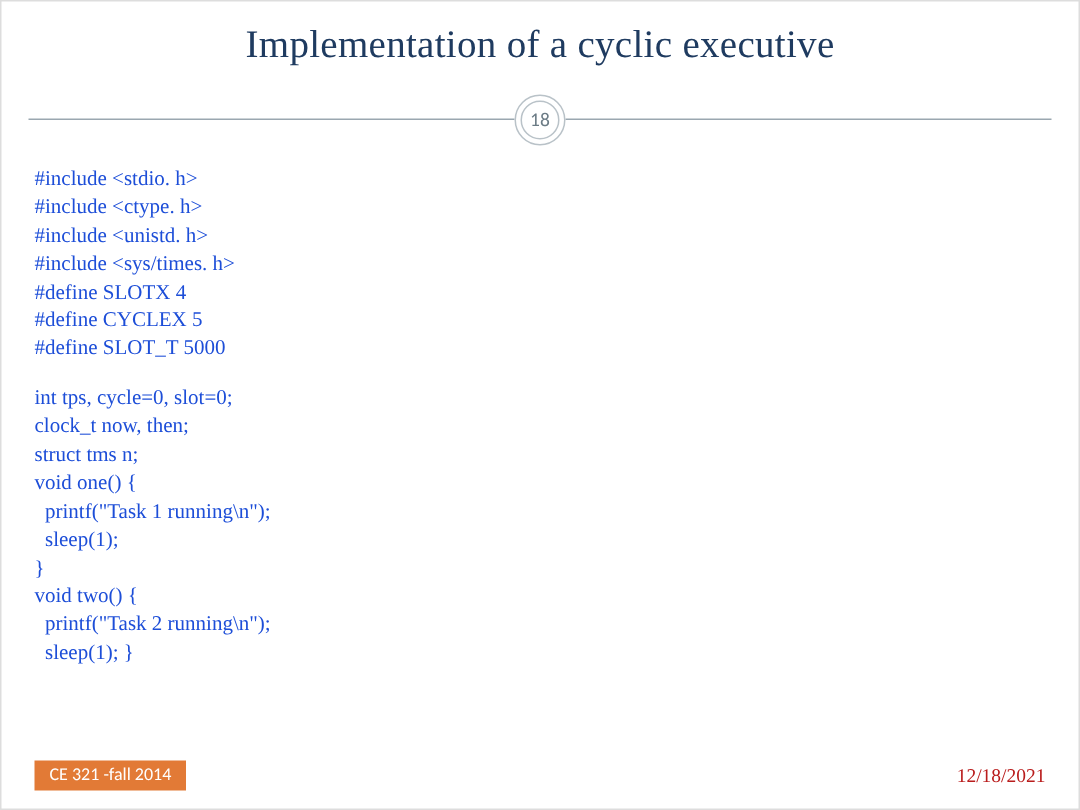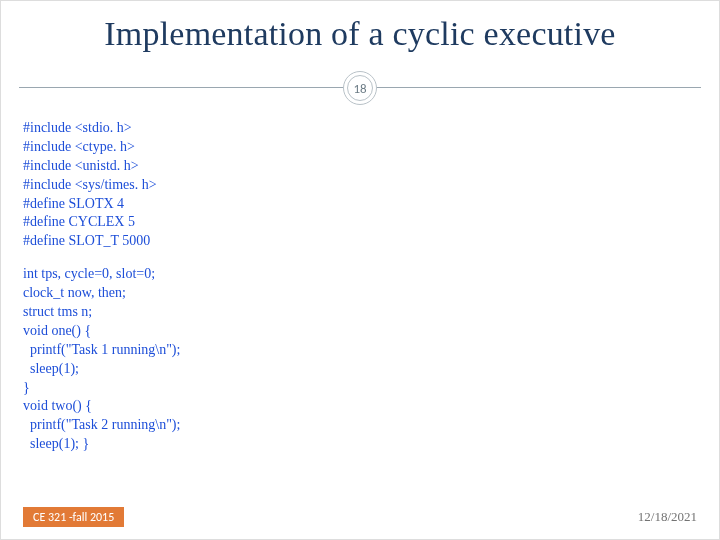--- a/index.html
+++ b/index.html
@@ -9,21 +9,21 @@
     height: 540px;
     position: relative;
     background: #fff;
     border: 1px solid #ddd;
   }
   .title-wrap {
     text-align: center;
     padding-top: 14px;
   }
   .title {
-    font-size: 34px;
+    font-size: 26px;
     font-weight: 400;
     color: #1f3b60;
     letter-spacing: 0.2px;
   }
   .rule-wrap {
     position: relative;
     margin-top: 18px;
     height: 34px;
     padding-left: 20px;
   }
@@ -88,21 +88,21 @@
     font-size: 13px;
   }
   .footer-left {
     background: #e27a36;
     color: #fff;
     padding: 3px 10px;
     font-family: Calibri, Arial, sans-serif;
     font-size: 12px;
   }
   .footer-right {
-    color: #737373;
+    color: #b91c1c;
     align-self: center;
   }
 </style>
 </head>
 <body>
 
 <div class="slide">
   <div class="title-wrap">
     <h1 class="title">Implementation of a cyclic executive</h1>
   </div>
@@ -130,16 +130,16 @@
 void one() {
   printf("Task 1 running\n");
   sleep(1);
 }
 void two() {
   printf("Task 2 running\n");
   sleep(1); }</div>
   </div>
 
   <div class="footer">
-    <div class="footer-left">CE 321 -fall 2015</div>
+    <div class="footer-left">CE 321 -fall 2014</div>
     <div class="footer-right">12/18/2021</div>
   </div>
 </div>
 
 </body></html>

